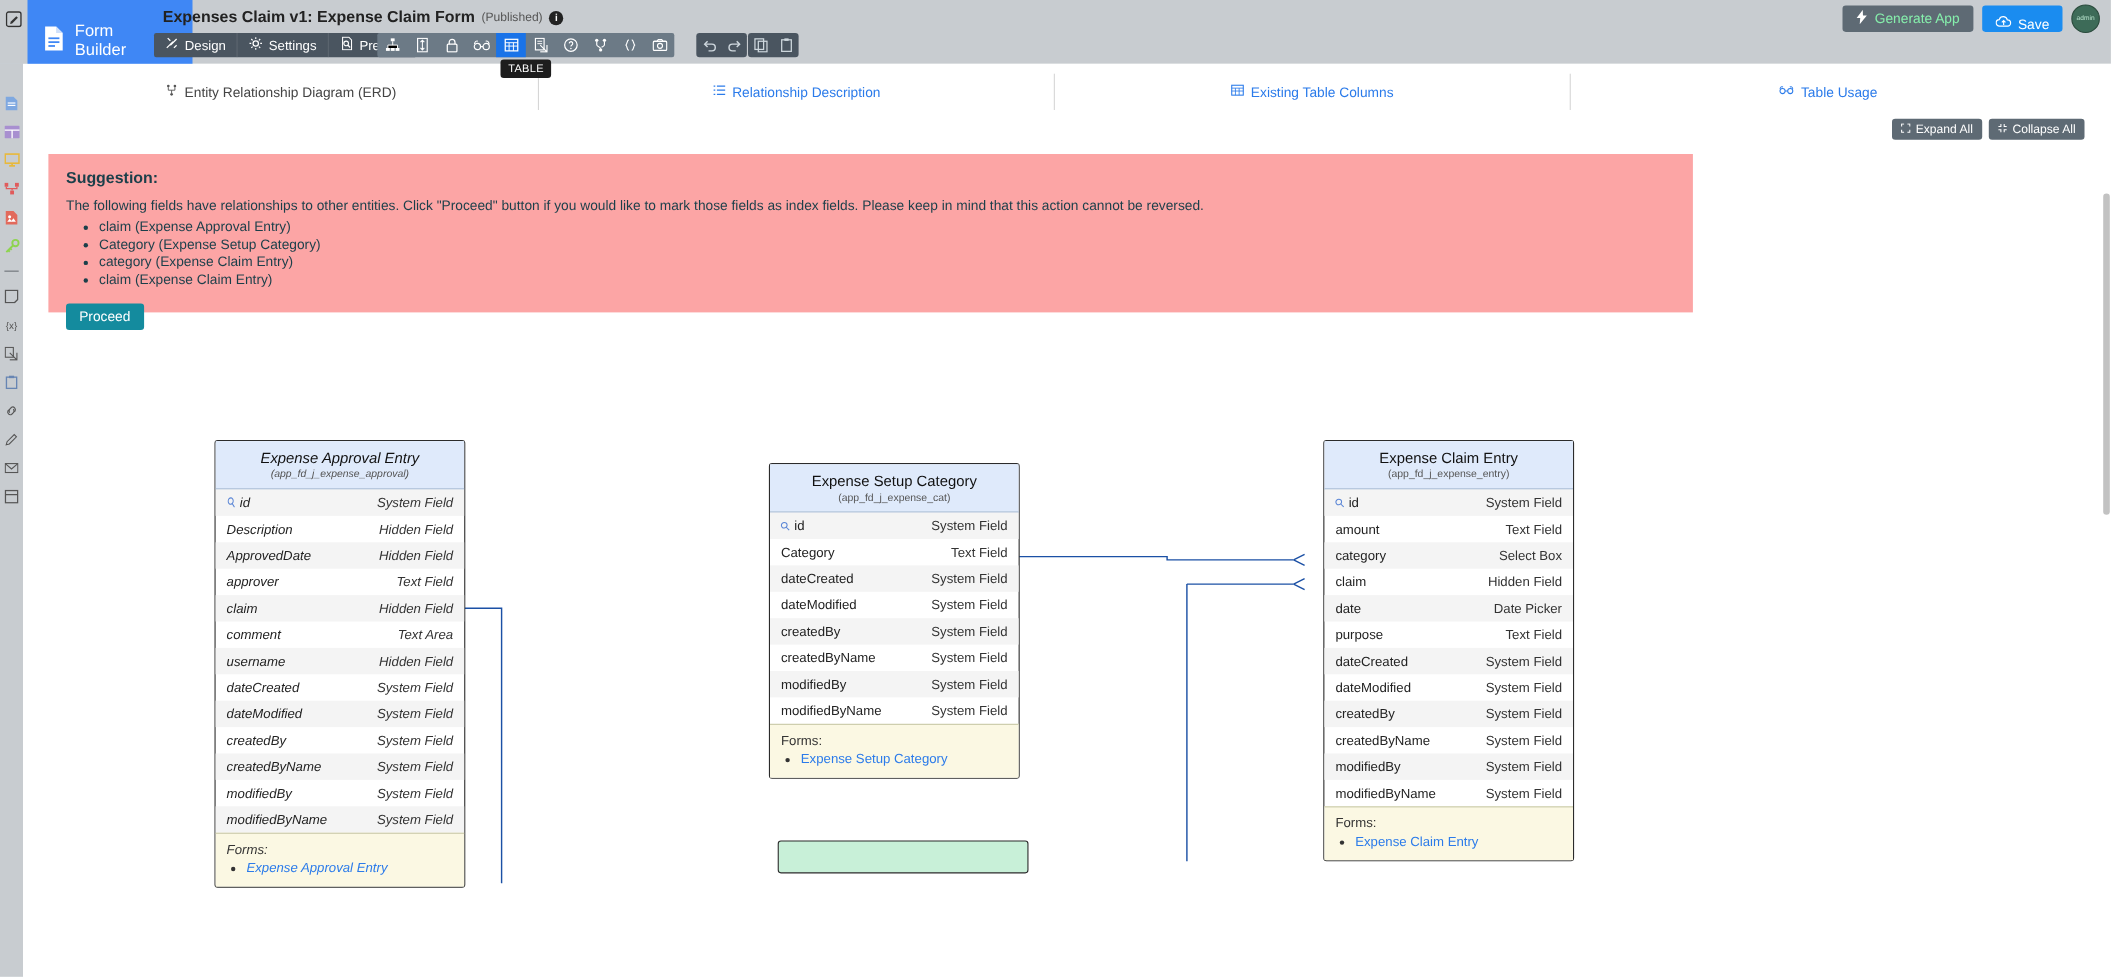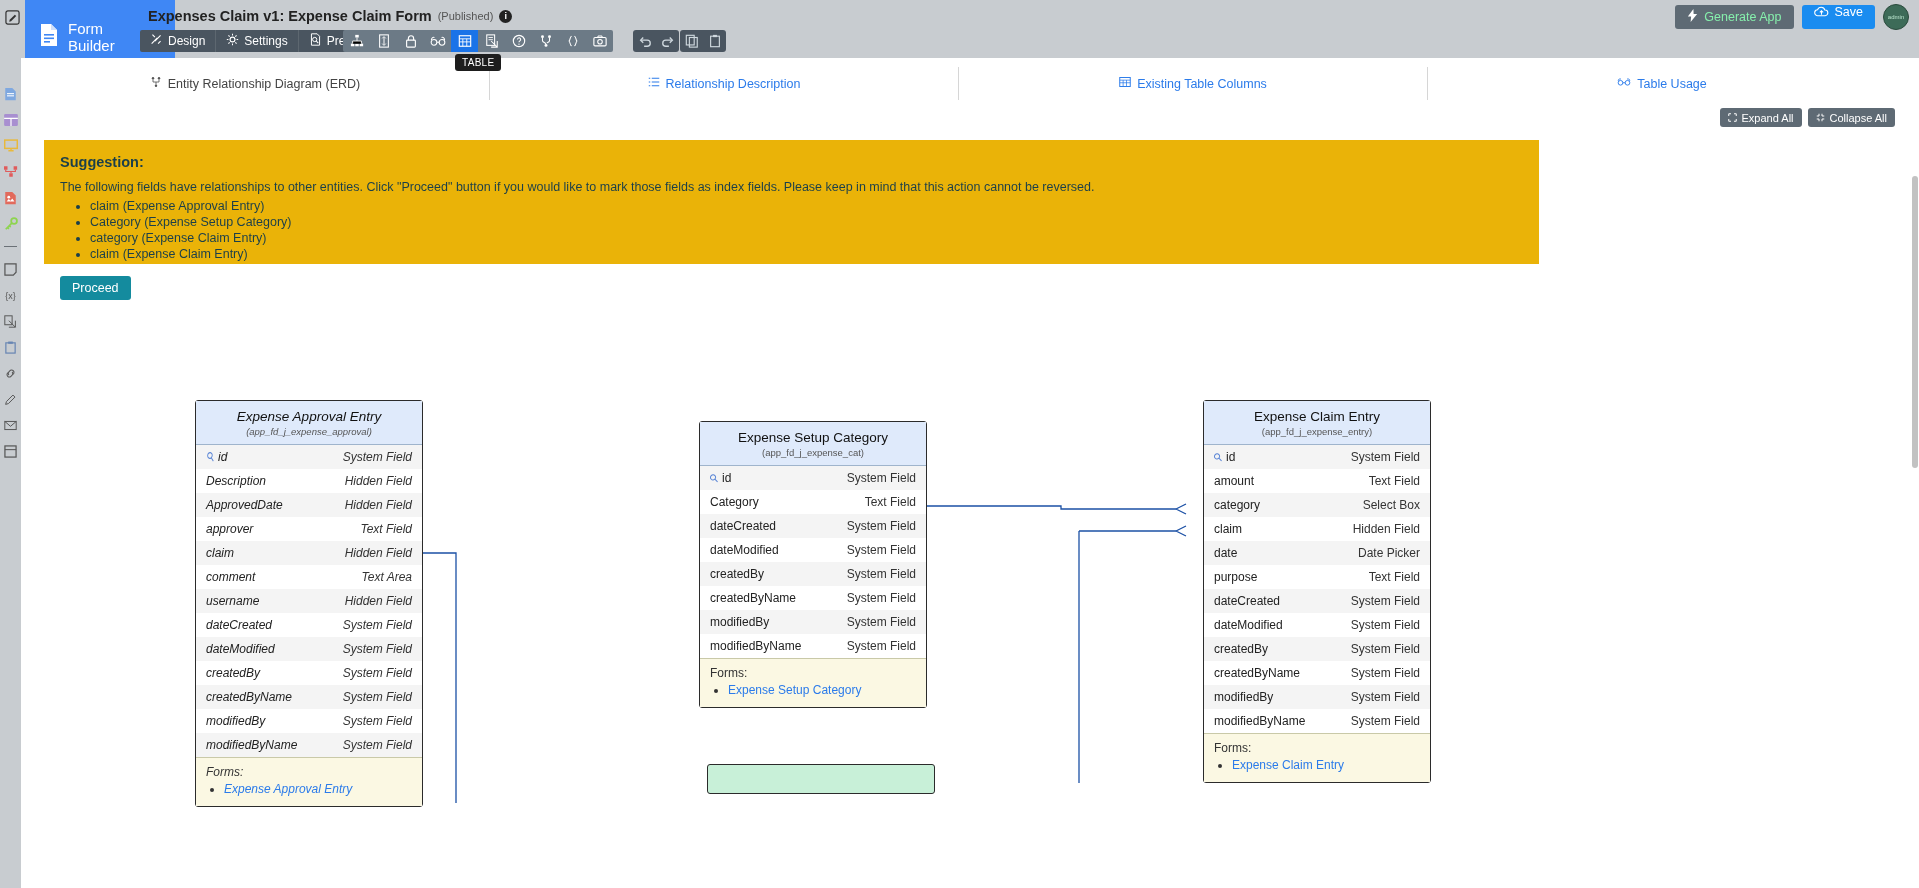--- a/index.html
+++ b/index.html
@@ -36,21 +36,21 @@
   .ico.active { background:#1a73e8; }
 
   .ur-group { position:absolute; left:633px; top:30px; height:22px; background:#4a5560; display:flex; border-radius:3px; }
   .cp-group { position:absolute; left:680px; top:30px; height:22px; background:#4a5560; display:flex; border-radius:3px; }
   .ur-group .ico, .cp-group .ico { width:23px; }
 
   .rt-btns { position:absolute; right:10px; top:5px; height:24px; display:flex; align-items:center; gap:8px;}
   .btn-gen { background:#5e6a74; color:#86efac; font-size:12.5px; height:24px; border-radius:3px;
      display:flex; align-items:center; gap:6px; padding:0 12px; cursor:pointer; }
   .btn-save { background:#1a8cf0; color:#fff; font-size:12.5px; height:24px; border-radius:3px;
-     display:flex; align-items:flex-start; gap:6px; padding:0 12px; cursor:pointer; }
+     display:flex; align-items:flex-end; gap:6px; padding:0 12px; cursor:pointer; }
   .avatar { width:26px; height:26px; border-radius:50%; background:#3d6b58; border:1px solid #2a4a3c;
      display:flex; align-items:center; justify-content:center; color:#b9e4cd; font-size:6px; overflow:hidden; }
 
   .tooltip { position:absolute; left:455px; top:54px; background:#1d1d1d; color:#fff; font-size:10px;
      padding:3px 7px; border-radius:3px; letter-spacing:.3px; z-index:40;}
 
   
   .rail { position:absolute; left:0; top:58px; width:21px; height:830px; background:#c8ccd0;
      display:flex; flex-direction:column; align-items:center; padding-top:28px; gap:11px; }
   .rail-ico { width:15px; height:15px; display:flex; align-items:center; justify-content:center; cursor:pointer;}
@@ -63,21 +63,21 @@
   .tab { flex:1; display:flex; align-items:center; justify-content:center; gap:6px; font-size:12.5px;
      height:33px; cursor:pointer; }
   .tab.inactive { color:#444; }
   .tab.link { color:#2b7bea; }
   .tab-sep { width:1px; background:#d6d6d6; height:33px; }
 
   .expbtns { position:absolute; right:24px; top:50px; display:flex; gap:6px; }
   .xbtn { background:#5e6a74; color:#fff; font-size:11px; height:19px; border-radius:3px;
      display:flex; align-items:center; gap:5px; padding:0 8px; cursor:pointer; }
 
-  .suggestion { position:absolute; left:23px; top:82px; width:1495px; height:124px; background:#eab308; padding:14px 16px;}
+  .suggestion { position:absolute; left:23px; top:82px; width:1495px; height:144px; background:#fca5a5; padding:14px 16px;}
   .sug-title { font-size:14.5px; color:#1b3f4a; font-weight:bold; margin-bottom:10px;}
   .sug-text { font-size:12.5px; color:#1b3f4a; margin-bottom:5px;}
   .sug-list { margin:0 0 0 30px; font-size:12.5px; color:#1b3f4a; }
   .sug-list li { margin:2px 0; }
   .proceed { margin-top:13px; background:#148b9e; color:#fff; font-size:12.5px; border-radius:3px;
      padding:5px 12px; display:inline-block; cursor:pointer;}
 
   
   .canvas { position:absolute; left:0; top:245px; width:1898px; height:585px; }
 

